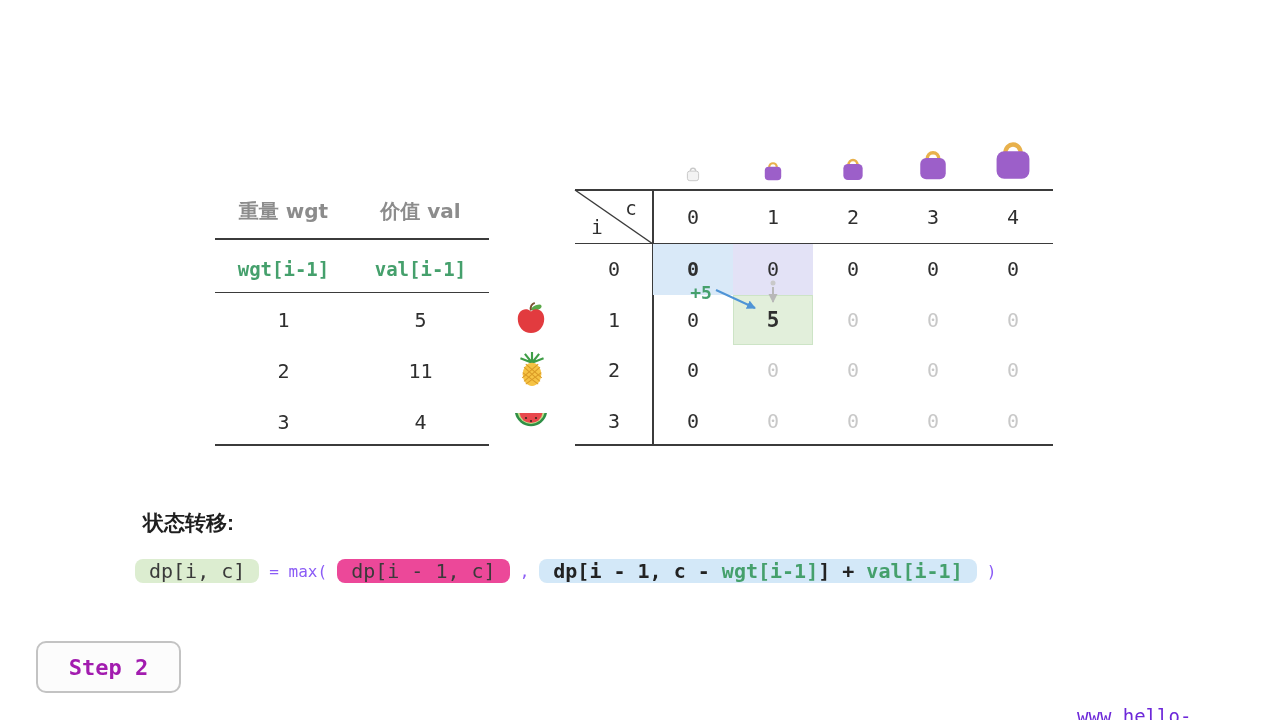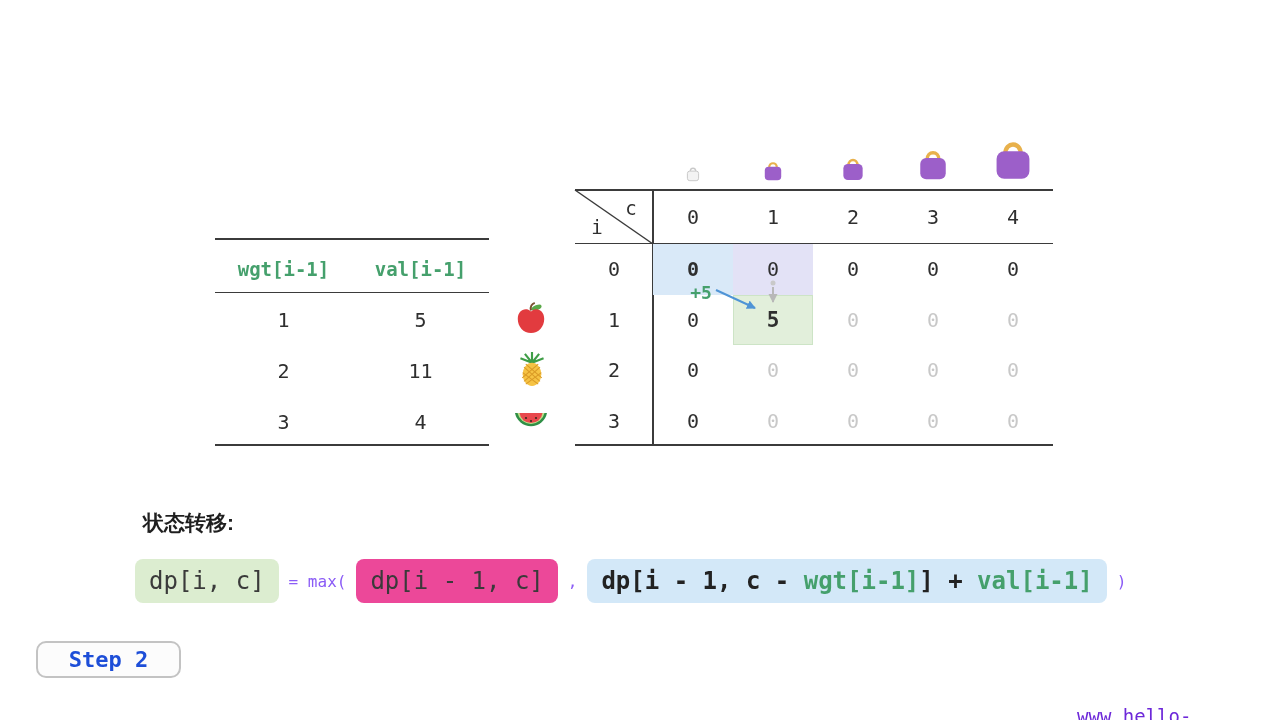--- a/index.html
+++ b/index.html
@@ -25,41 +25,45 @@
   .dpcell.big { font-size:21px; }
   .bg-blue  { background:#d9e9f8; }
   .bg-lav   { background:#e3e2f6; }
   .bg-green { background:#e2efdb; box-shadow:inset 0 0 0 1px #cde4c6; }
   .axis-label { position:absolute; font-size:19px; color:#2f2f2f; width:18px; text-align:center; }
   .plus5 { position:absolute; left:683px; top:282px; width:36px; text-align:center; font-size:18px; font-weight:bold; color:#45a06c; }
 
   
   .formula-heading { position:absolute; left:143px; top:509px; font-size:21px; font-weight:bold; color:#1f1f1f; font-family:Liberation Sans, sans-serif; }
   .formula-row { position:absolute; left:135px; top:559px; display:flex; align-items:center; gap:10px; }
-  .code-box { display:inline-block; padding:8px 14px; border-radius:8px; font-size:24px; color:#3a3a3a; white-space:nowrap; }
+  .code-box { display:inline-block; padding:0 14px; border-radius:8px; font-size:20px; color:#3a3a3a; white-space:nowrap; }
   .box-green { background:#dcedd0; }
   .box-lav   { background:#ec4899; }
   .box-blue  { background:#d3e8f8;text-align:center; }
   .code-box.bold { font-weight:bold; color:#222; }
   .green-text { color:#45a06c; }
   .ftext { font-size:16px; color:#8b5cf6; white-space:nowrap; }
 
   
-  .step-badge { position:absolute; left:36px; top:641px; width:145px; height:37px; border:2px solid #c3c3c3; border-radius:10px; background:#fcfcfc;
-                display:flex; align-items:center; justify-content:center; font-size:22px; font-weight:bold; color:#1d4ed8; }
+  .step-badge { position:absolute; left:36px; top:641px; width:145px; height:52px; border:2px solid #c3c3c3; border-radius:10px; background:#fcfcfc;
+                display:flex; align-items:center; justify-content:center; font-size:22px; font-weight:bold; color:#a21caf; }
   .watermark { position:absolute; left:1077px; top:705px; font-size:19px; color:#6d28d9; }
 
   svg.abs { display:block; }
   .overlay { position:absolute; left:0; top:0; pointer-events:none; }
 </style>
 </head>
 <body>
 
 <div class="canvas">
 
+  <div class="itbl-row" style="top:196px">
+    <div class="itbl-col itbl-hdr">重量 wgt</div>
+    <div class="itbl-col itbl-hdr">价值 val</div>
+  </div>
   <div class="itbl-row" style="top:254px">
     <div class="itbl-col itbl-sym">wgt[i-1]</div>
     <div class="itbl-col itbl-sym">val[i-1]</div>
   </div>
   <div class="itbl-row" style="top:305px">
     <div class="itbl-col">1</div>
     <div class="itbl-col">5</div>
   </div>
   <div class="itbl-row" style="top:356px">
     <div class="itbl-col">2</div>

